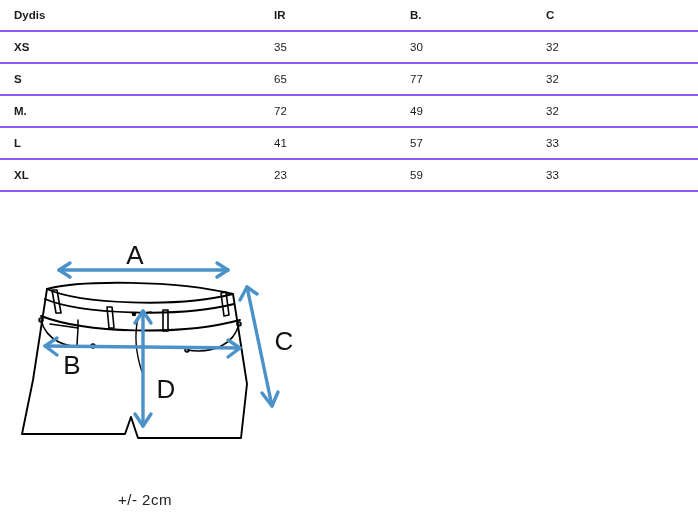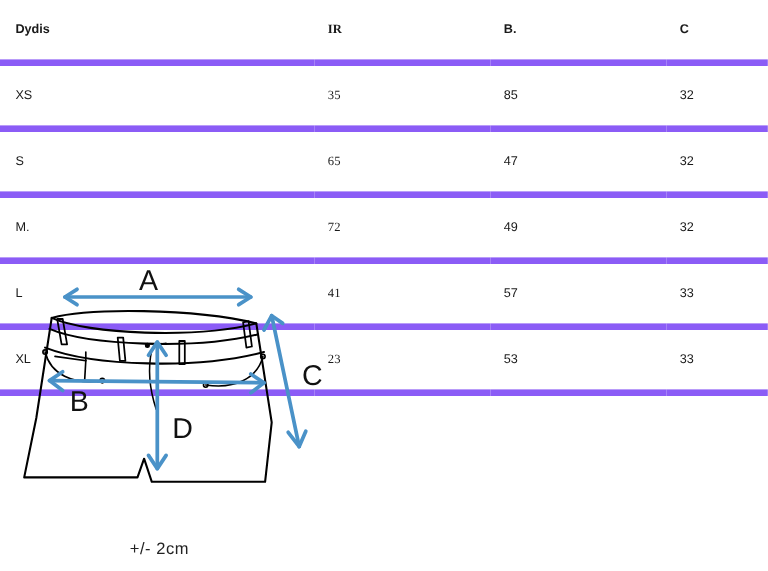--- a/index.html
+++ b/index.html
@@ -18,39 +18,39 @@
 
   
   .size-table {
     width: 698px;
     border-collapse: collapse;
     table-layout: fixed;
     font-size: 11.5px;
   }
   .size-table th,
   .size-table td {
-    border-bottom: 6px solid #8b5cf6;
-    padding: 12px;
+    border-bottom: 2px solid #8b5cf6;
+    padding: 0;
     height: 30px;
     vertical-align: middle;
     font-weight: normal;
     margin-left: 40px;
   }
   .size-table thead th {
     font-weight: bold;
     font-size: 11.5px;
   }
   
   .col-size   { width: 260px; text-align: left;  padding-left: 14px !important; }
-  .col-ir     { width: 136px; text-align: left; font-family: Liberation Serif, serif; }
+  .col-ir     { width: 136px; text-align: left; }
   .col-b      { width: 136px; text-align: left; }
   .col-c      { width: 136px; text-align: left; }
   .col-d      { width: 30px;  text-align: right; padding-right: 14px !important; }
 
-  .size-table tbody td.col-size { font-weight: normal; }
+  .size-table tbody td.col-size { font-weight: bold; }
 
   .table-wrap {
     position: absolute;
     top: 0; left: 0;
     width: 698px;
   }
 
   
   .diagram {
     position: absolute;
@@ -87,49 +87,49 @@
         <th class="col-ir">IR</th>
         <th class="col-b">B.</th>
         <th class="col-c">C</th>
         <th class="col-d">D</th>
       </tr>
     </thead>
     <tbody>
       <tr>
         <td class="col-size">XS</td>
         <td class="col-ir">35</td>
-        <td class="col-b">85</td>
+        <td class="col-b">30</td>
         <td class="col-c">32</td>
         <td class="col-d">28</td>
       </tr>
       <tr>
         <td class="col-size">S</td>
         <td class="col-ir">65</td>
-        <td class="col-b">47</td>
+        <td class="col-b">77</td>
         <td class="col-c">32</td>
         <td class="col-d">29</td>
       </tr>
       <tr>
         <td class="col-size">M.</td>
         <td class="col-ir">72</td>
         <td class="col-b">49</td>
         <td class="col-c">32</td>
         <td class="col-d">30</td>
       </tr>
       <tr>
         <td class="col-size">L</td>
         <td class="col-ir">41</td>
         <td class="col-b">57</td>
         <td class="col-c">33</td>
         <td class="col-d">30</td>
       </tr>
       <tr>
         <td class="col-size">XL</td>
         <td class="col-ir">23</td>
-        <td class="col-b">53</td>
+        <td class="col-b">59</td>
         <td class="col-c">33</td>
         <td class="col-d">30</td>
       </tr>
     </tbody>
   </table>
 </div>
 
 <div class="diagram">
   <svg width="330" height="287" viewBox="0 0 330 287" xmlns="http://www.w3.org/2000/svg">
 

